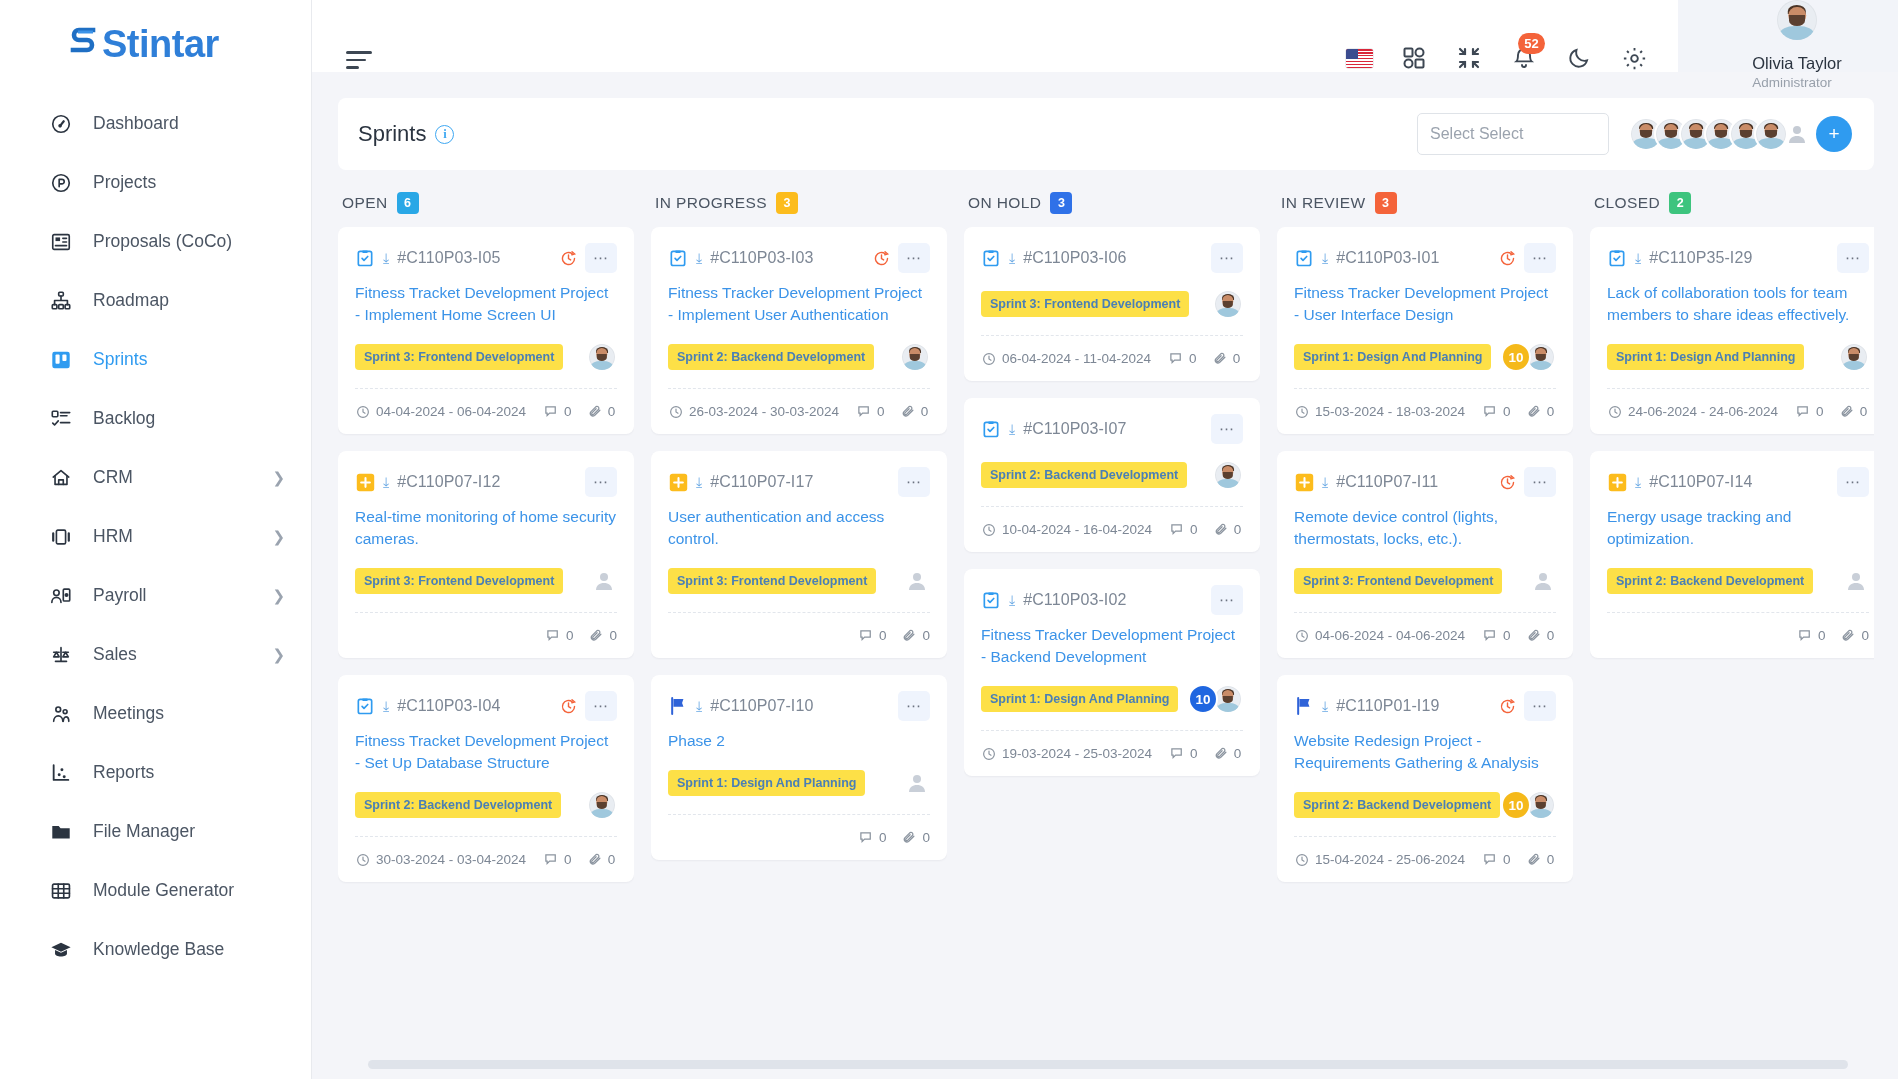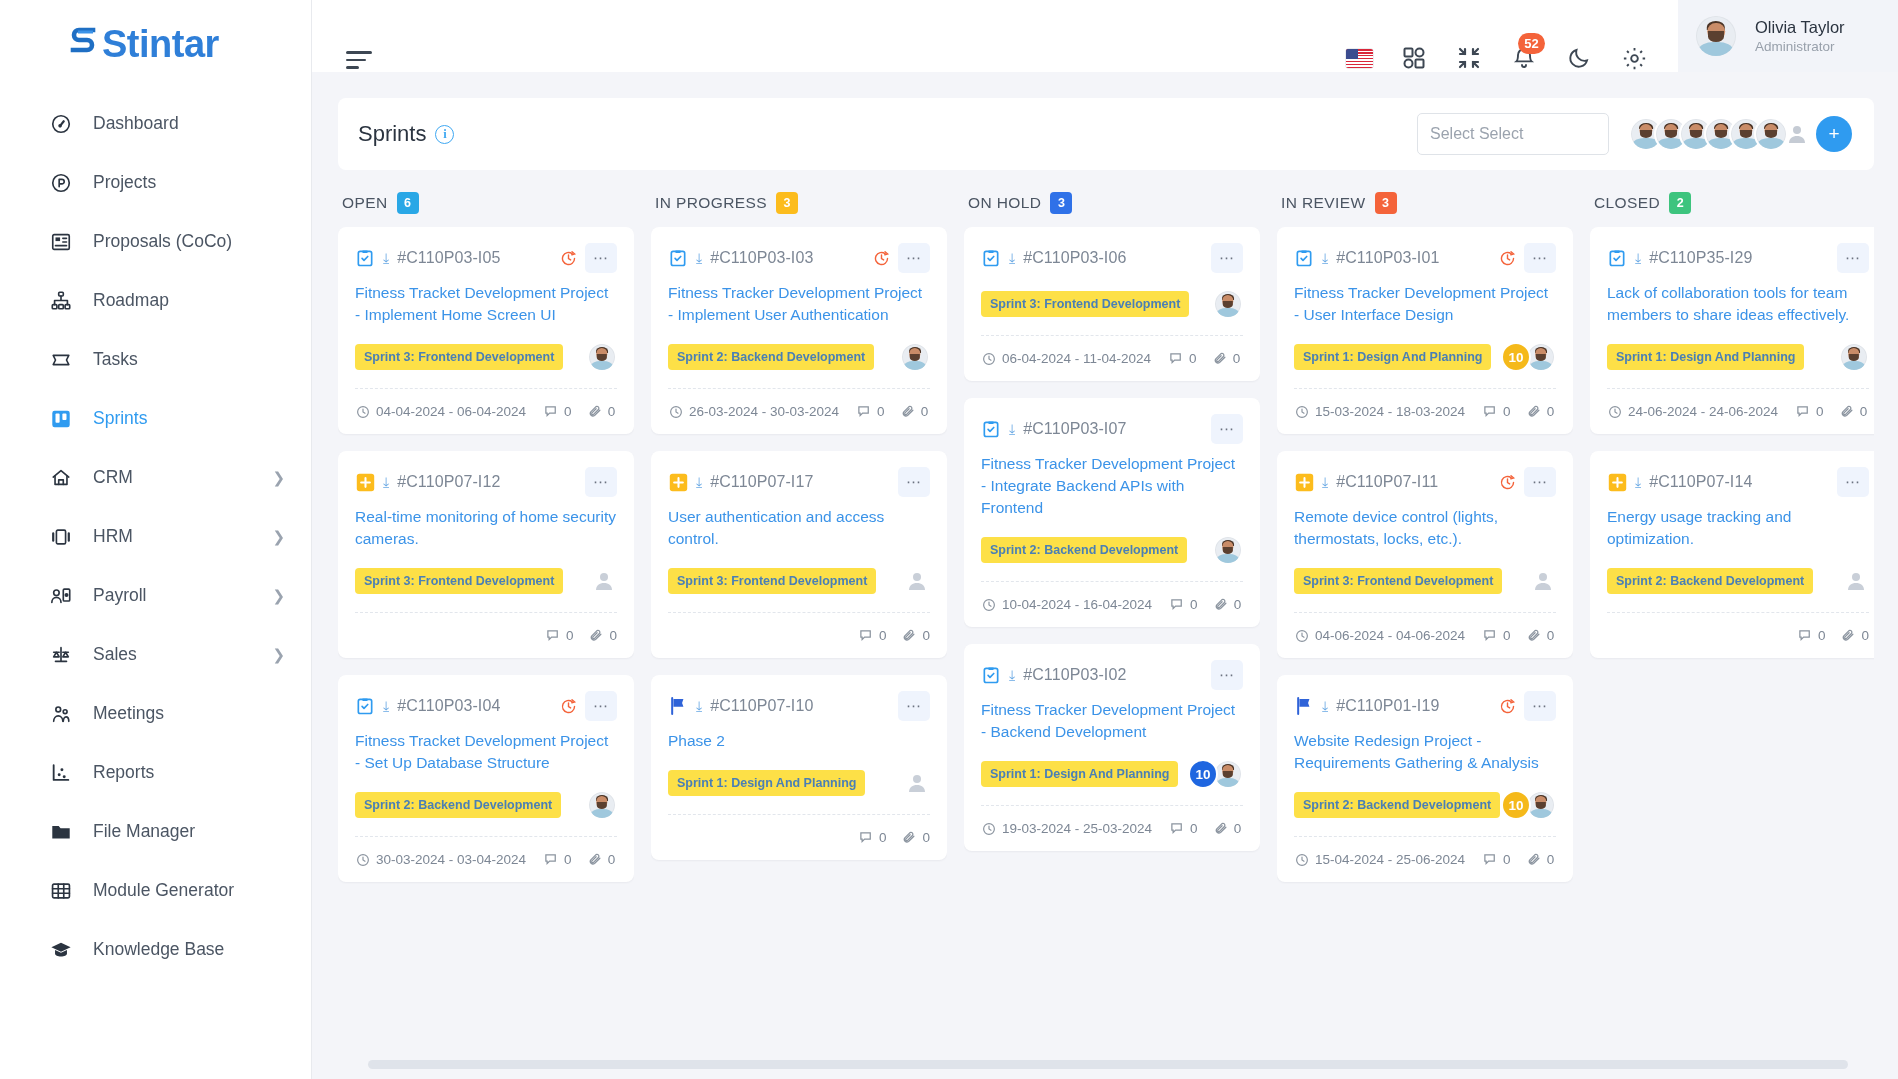--- a/index.html
+++ b/index.html
@@ -54,21 +54,21 @@
      background: repeating-linear-gradient(to bottom,#d9263a 0px,#d9263a 1.5px,#fff 1.5px,#fff 3px); }
   .flag .canton { position: absolute; left:0; top:0; width: 12px; height: 10.5px;
      background: #3b4c8f; }
   .badge-count {
     position: absolute; top: -11px; left: 8px; min-width: 27px; height: 21px;
     background: #f4633a; color: #fff; border-radius: 11px; font-size: 13px;
     font-weight: 700; display: flex; align-items: center; justify-content: center;
     padding: 0 6px;
   }
   .profile { width: 220px; height: 72px; background: #f2f4f9; display: flex;
-             align-items: center; padding-left: 18px; gap: 19px; cursor: pointer; }
+             align-items: center; padding-left: 18px; gap: 13px; cursor: pointer; flex-direction: column; }
   .avatar-photo {
     border-radius: 50%; background: #e9edf2; position: relative; overflow: hidden;
     flex: none; box-shadow: inset 0 0 0 1px rgba(0,0,0,.04);
   }
   .avatar-photo .head { position: absolute; left: 50%; top: 17%; transform: translateX(-50%);
      width: 44%; height: 44%; border-radius: 50%; background: #c98c68; }
   .avatar-photo .hair { position: absolute; left: 50%; top: 13%; transform: translateX(-50%);
      width: 46%; height: 22%; border-radius: 50% 50% 0 0 / 70% 70% 0 0; background: #4a3426; }
   .avatar-photo .beard { position: absolute; left: 50%; top: 38%; transform: translateX(-50%);
      width: 40%; height: 26%; border-radius: 0 0 50% 50%; background: #5b4030; }
@@ -203,37 +203,40 @@
             <svg width="22" height="22" viewBox="0 0 24 24" fill="none" stroke="currentColor" stroke-width="1.8" stroke-linecap="round" stroke-linejoin="round">
               <rect x="9.5" y="2.5" width="5" height="4" rx="1"></rect>
               <rect x="2.5" y="16" width="5" height="4.5" rx="1"></rect>
               <rect x="9.5" y="16" width="5" height="4.5" rx="1"></rect>
               <rect x="16.5" y="16" width="5" height="4.5" rx="1"></rect>
               <path d="M12 6.5v5M5 16v-4.5h14V16"></path>
             </svg>
           </span>
           <span class="lbl">Roadmap</span>
         </div>
-        <div class="nav-item">
-          <span class="ic">
-            <svg width="22" height="22" viewBox="0 0 24 24" fill="none" stroke="currentColor" stroke-width="1.8" stroke-linecap="round" stroke-linejoin="round">
-              <path d="M3.5 7h17l-2.5 5 2.5 5h-17L6 12z"></path>
-            </svg>
-          </span>
-          <span class="lbl">Tasks</span>
-        </div>
         <div class="nav-item active">
           <span class="ic">
             <svg width="22" height="22" viewBox="0 0 24 24" fill="currentColor">
               <rect x="2.5" y="3" width="19" height="18" rx="2.5"></rect>
               <rect x="6" y="6" width="4.5" height="10" rx="1" fill="#fff"></rect>
               <rect x="13.5" y="6" width="4.5" height="7" rx="1" fill="#fff"></rect>
             </svg>
           </span>
           <span class="lbl">Sprints</span>
+        </div>
+        <div class="nav-item">
+          <span class="ic">
+            <svg width="22" height="22" viewBox="0 0 24 24" fill="none" stroke="currentColor" stroke-width="1.8" stroke-linecap="round" stroke-linejoin="round">
+              <rect x="2.5" y="3.5" width="6" height="6" rx="1"></rect>
+              <path d="M11.5 5h10M11.5 8.5h7"></path>
+              <path d="M3 16.5l2 2 4-4.5"></path>
+              <path d="M11.5 16h10"></path>
+            </svg>
+          </span>
+          <span class="lbl">Backlog</span>
         </div>
         <div class="nav-item">
           <span class="ic">
             <svg width="22" height="22" viewBox="0 0 24 24" fill="none" stroke="currentColor" stroke-width="1.8" stroke-linecap="round" stroke-linejoin="round">
               <path d="M3.5 11L12 4l8.5 7"></path>
               <path d="M5.5 10v9h13v-9"></path>
               <path d="M9.5 19v-5h5v5"></path>
             </svg>
           </span>
           <span class="lbl">CRM</span>
@@ -828,21 +831,20 @@
                       <rect x="4" y="4" width="16" height="17" rx="2.2"></rect>
                       <path d="M9 3h6v3H9z" fill="#2f9bf0" stroke="none"></path>
                       <path d="M8.5 12.5l2.3 2.3 4.5-4.6" stroke-linecap="round" stroke-linejoin="round"></path>
                     </svg>
                   </span>
                   <span class="chev2">⤓</span>
                   <span class="card-id">#C110P03-I07</span>
                   <span class="card-top-spacer"></span>
                   <span class="dots">⋯</span>
                 </div>
-                <div class="card-title">Fitness Tracker Development Project - Integrate Backend APIs with Frontend</div>
                 <div class="card-meta">
                   <span class="sprint-tag">Sprint 2: Backend Development</span>
                   <span class="meta-spacer"></span>
                   <div class="card-av avatar-photo">
                     <div class="body"></div>
                     <div class="hair"></div>
                     <div class="head"></div>
                     <div class="beard"></div>
                   </div>
                 </div>

